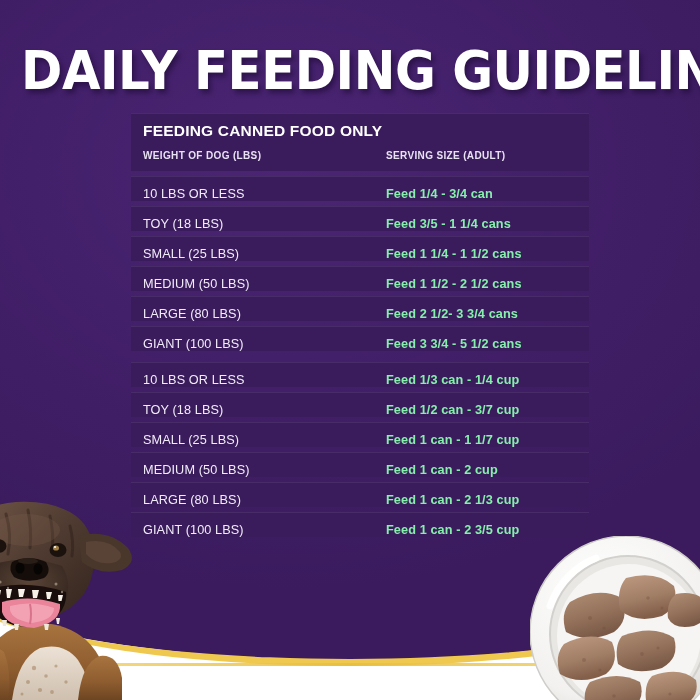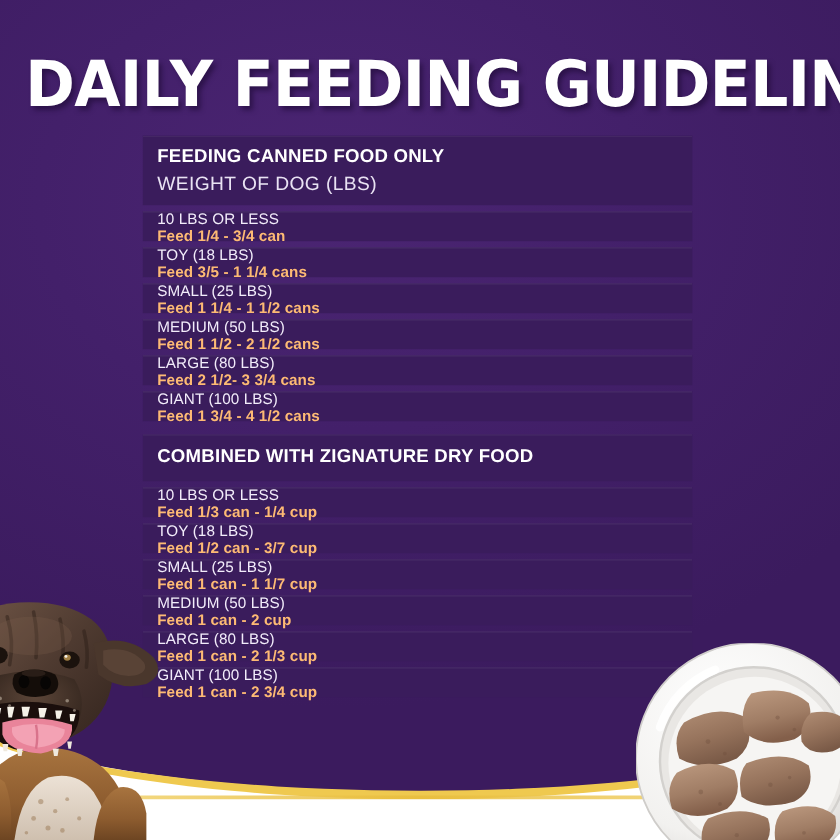--- a/index.html
+++ b/index.html
@@ -63,21 +63,21 @@
     letter-spacing:-0.5px;
     line-height:1;
     transform:scaleX(0.94);
     text-shadow:3px 4px 5px rgba(26,8,48,.55);
     white-space:nowrap;
   }
 
   
   .table-wrap {
     position:absolute;
-    left:119px; top:113px;
+    left:131px; top:113px;
     width:458px;
     z-index:5;
   }
 
   .band {
     background:#3a1c5c;
     box-shadow:inset 0 1px 0 rgba(255,255,255,.07);
     padding:0 12px;
   }
 
@@ -93,45 +93,44 @@
     letter-spacing:.2px;
     line-height:1.35;
   }
   .section-head .cols {
     display:flex;
     margin-top:3px;
   }
   .section-head .cols .c1 { width:243px; }
   .section-head .col-label {
     color:#e9e2f3;
-    font-size:16px;
-    font-weight:normal;
+    font-size:10px;
+    font-weight:bold;
     letter-spacing:.35px;
   }
 
   .section-head.solo { padding-top:9px; padding-bottom:9px; }
   .section-head.solo .sect-title { font-size:15.5px; }
 
   .row {
     display:flex;
-    align-items:flex-start;
+    align-items:flex-end;
     height:25px;
     margin-bottom:5px;
-    flex-direction:column;
   }
   .row .weight {
     width:243px;
     color:#f2ecfa;
     font-size:12.7px;
     font-weight:normal;
     letter-spacing:.1px;
     white-space:nowrap;
   }
   .row .serving {
-    color:#fdba74;
+    color:#86efac;
     font-size:12.7px;
     font-weight:bold;
     letter-spacing:.1px;
     white-space:nowrap;
   }
 
   .gap { height:6px; }
 
   
   .dog {
@@ -158,20 +157,21 @@
   <div class="gold-arc"></div>
 
   <div class="title">DAILY FEEDING GUIDELINES</div>
 
   <div class="table-wrap">
 
     <div class="band section-head">
       <div class="sect-title">FEEDING CANNED FOOD ONLY</div>
       <div class="cols">
         <div class="c1"><span class="col-label">WEIGHT OF DOG (LBS)</span></div>
+        <div><span class="col-label">SERVING SIZE (ADULT)</span></div>
       </div>
     </div>
 
     <div class="band row">
       <div class="weight">10 LBS OR LESS</div>
       <div class="serving">Feed 1/4 - 3/4 can</div>
     </div>
     <div class="band row">
       <div class="weight">TOY (18 LBS)</div>
       <div class="serving">Feed 3/5 - 1 1/4 cans</div>
@@ -183,28 +183,25 @@
     <div class="band row">
       <div class="weight">MEDIUM (50 LBS)</div>
       <div class="serving">Feed 1 1/2 - 2 1/2 cans</div>
     </div>
     <div class="band row">
       <div class="weight">LARGE (80 LBS)</div>
       <div class="serving">Feed 2 1/2- 3 3/4 cans</div>
     </div>
     <div class="band row">
       <div class="weight">GIANT (100 LBS)</div>
-      <div class="serving">Feed 1 3/4 - 4 1/2 cans</div>
+      <div class="serving">Feed 3 3/4 - 5 1/2 cans</div>
     </div>
 
     <div class="gap"></div>
 
-    <div class="band section-head solo">
-      <div class="sect-title">COMBINED WITH ZIGNATURE DRY FOOD</div>
-    </div>
 
     <div class="band row">
       <div class="weight">10 LBS OR LESS</div>
       <div class="serving">Feed 1/3 can - 1/4 cup</div>
     </div>
     <div class="band row">
       <div class="weight">TOY (18 LBS)</div>
       <div class="serving">Feed 1/2 can - 3/7 cup</div>
     </div>
     <div class="band row">
@@ -214,21 +211,21 @@
     <div class="band row">
       <div class="weight">MEDIUM (50 LBS)</div>
       <div class="serving">Feed 1 can - 2 cup</div>
     </div>
     <div class="band row">
       <div class="weight">LARGE (80 LBS)</div>
       <div class="serving">Feed 1 can - 2 1/3 cup</div>
     </div>
     <div class="band row">
       <div class="weight">GIANT (100 LBS)</div>
-      <div class="serving">Feed 1 can - 2 3/4 cup</div>
+      <div class="serving">Feed 1 can - 2 3/5 cup</div>
     </div>
 
   </div>
 
   <svg class="dog" viewBox="0 0 175 200">
     <defs>
       <linearGradient id="furA" x1="0" y1="0" x2="1" y2="1">
         <stop offset="0%" stop-color="#6f5546"></stop>
         <stop offset="50%" stop-color="#4e3a30"></stop>
         <stop offset="100%" stop-color="#33241d"></stop>

